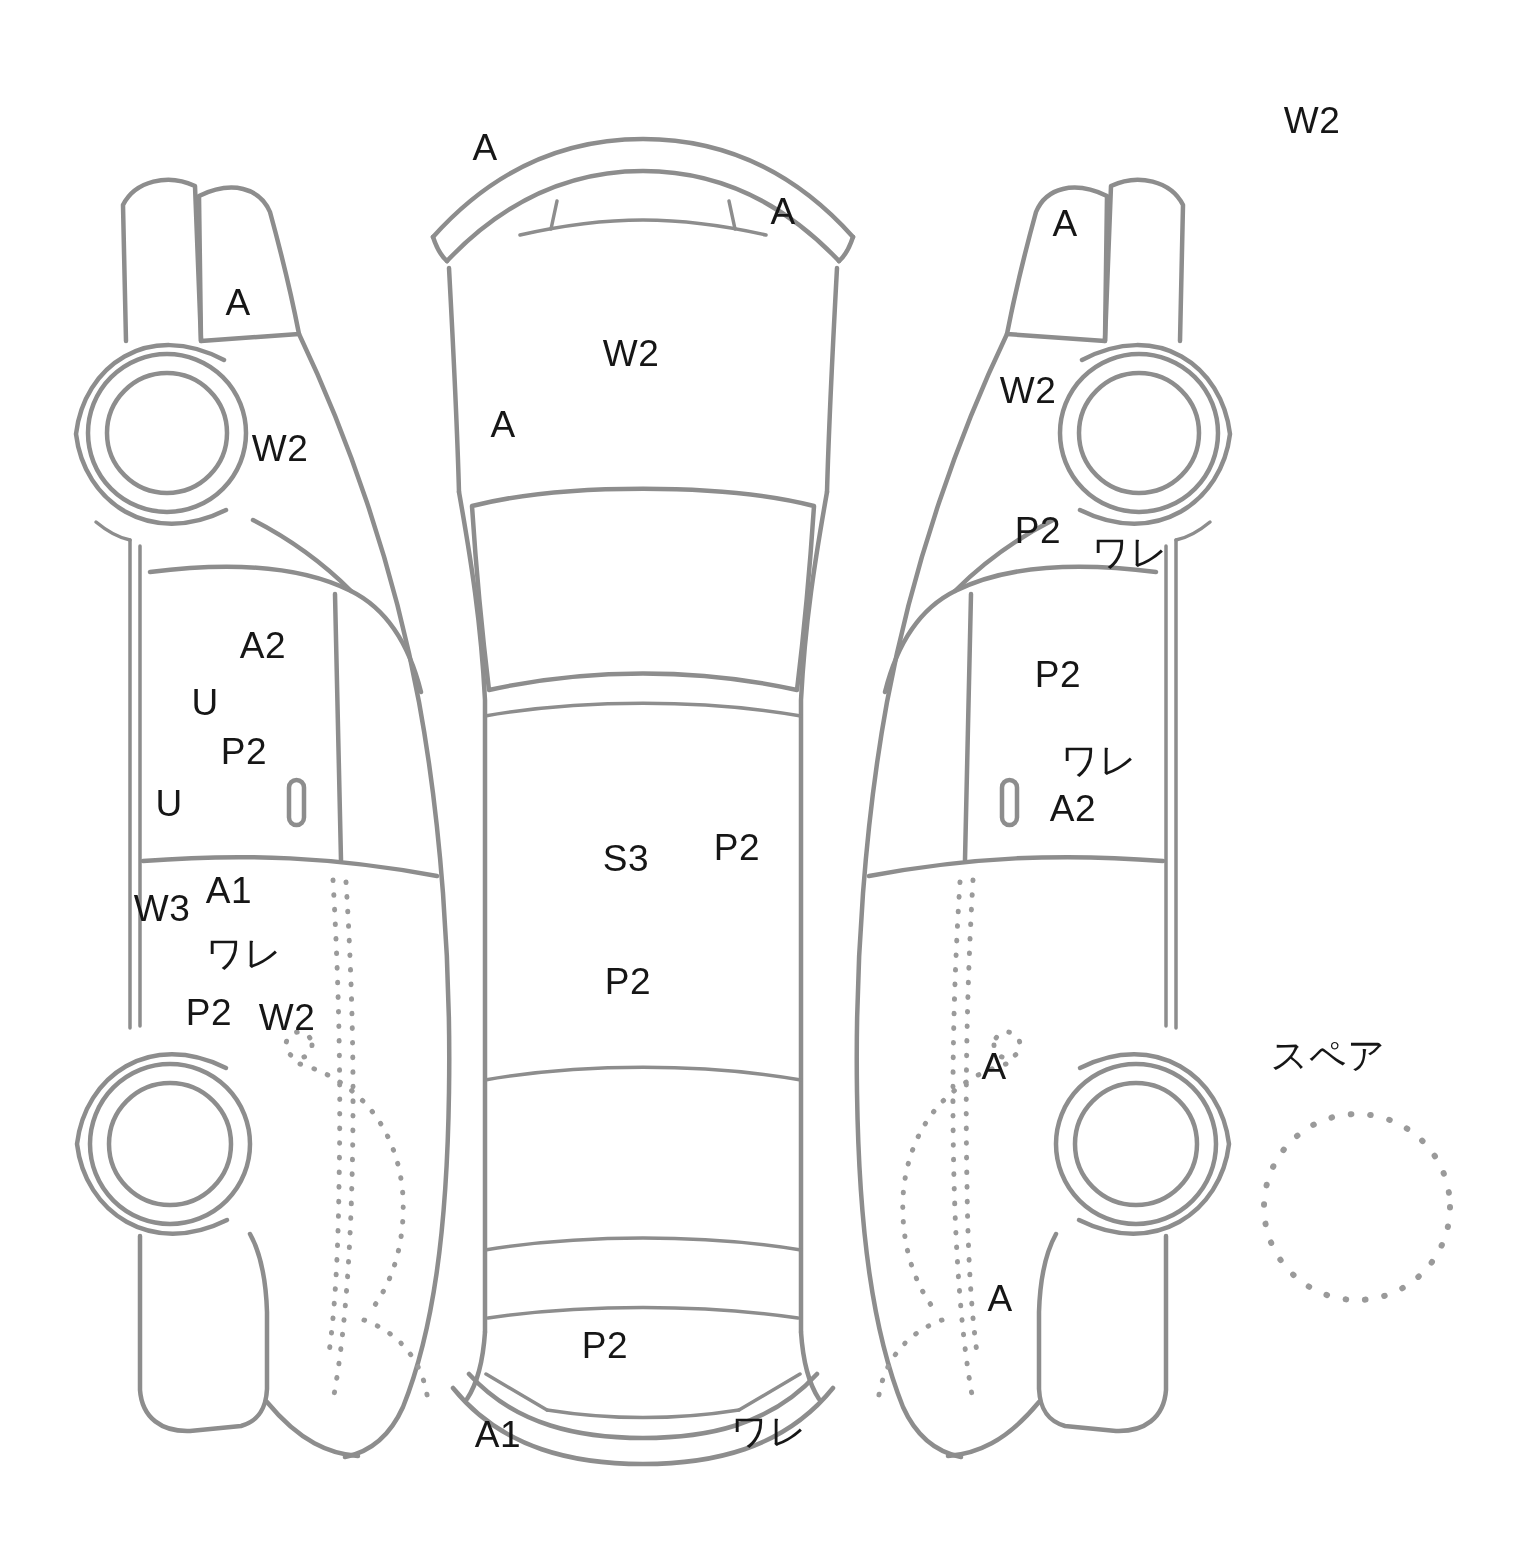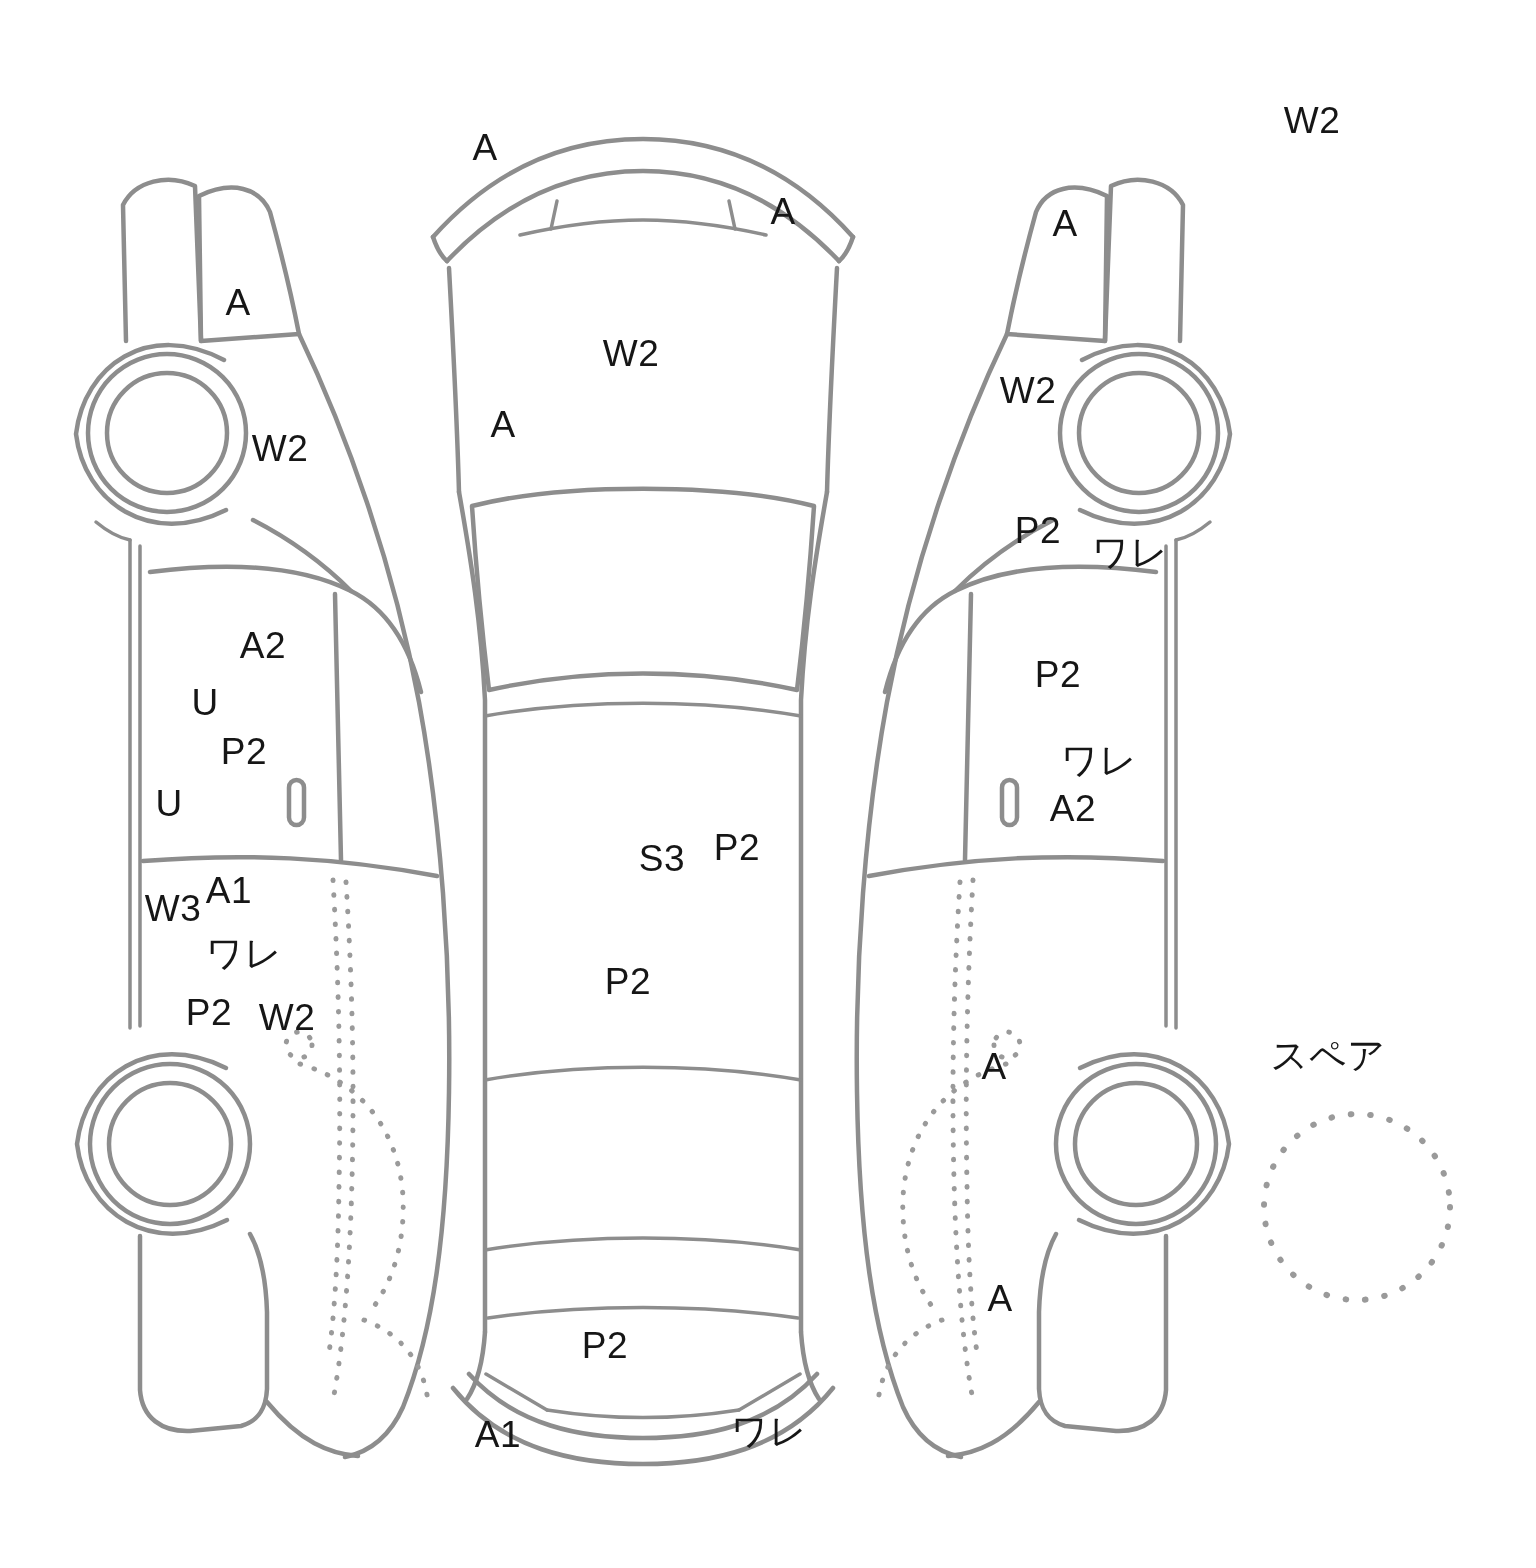--- a/index.html
+++ b/index.html
@@ -163,23 +163,23 @@
       <span class="dmg-label" style="left: 1038px; top: 531px;">P2</span>
       <span class="dmg-label" style="left: 1130px; top: 553px;">ワレ</span>
       <span class="dmg-label" style="left: 263px; top: 646px;">A2</span>
       <span class="dmg-label" style="left: 1058px; top: 675px;">P2</span>
       <span class="dmg-label" style="left: 205px; top: 703px;">U</span>
       <span class="dmg-label" style="left: 244px; top: 752px;">P2</span>
       <span class="dmg-label" style="left: 1099px; top: 761px;">ワレ</span>
       <span class="dmg-label" style="left: 169px; top: 804px;">U</span>
       <span class="dmg-label" style="left: 1073px; top: 809px;">A2</span>
       <span class="dmg-label" style="left: 737px; top: 848px;">P2</span>
-      <span class="dmg-label" style="left: 662px; top: 859px;">S3</span>
+      <span class="dmg-label" style="left: 626px; top: 859px;">S3</span>
       <span class="dmg-label" style="left: 229px; top: 891px;">A1</span>
-      <span class="dmg-label" style="left: 173px; top: 909px;">W3</span>
+      <span class="dmg-label" style="left: 162px; top: 909px;">W3</span>
       <span class="dmg-label" style="left: 244px; top: 954px;">ワレ</span>
       <span class="dmg-label" style="left: 628px; top: 982px;">P2</span>
       <span class="dmg-label" style="left: 209px; top: 1013px;">P2</span>
       <span class="dmg-label" style="left: 287px; top: 1018px;">W2</span>
       <span class="dmg-label" style="left: 1328px; top: 1056px;">スペア</span>
       <span class="dmg-label" style="left: 994px; top: 1067px;">A</span>
       <span class="dmg-label" style="left: 1000px; top: 1299px;">A</span>
       <span class="dmg-label" style="left: 605px; top: 1346px;">P2</span>
       <span class="dmg-label" style="left: 769px; top: 1432px;">ワレ</span>
       <span class="dmg-label" style="left: 498px; top: 1435px;">A1</span>

